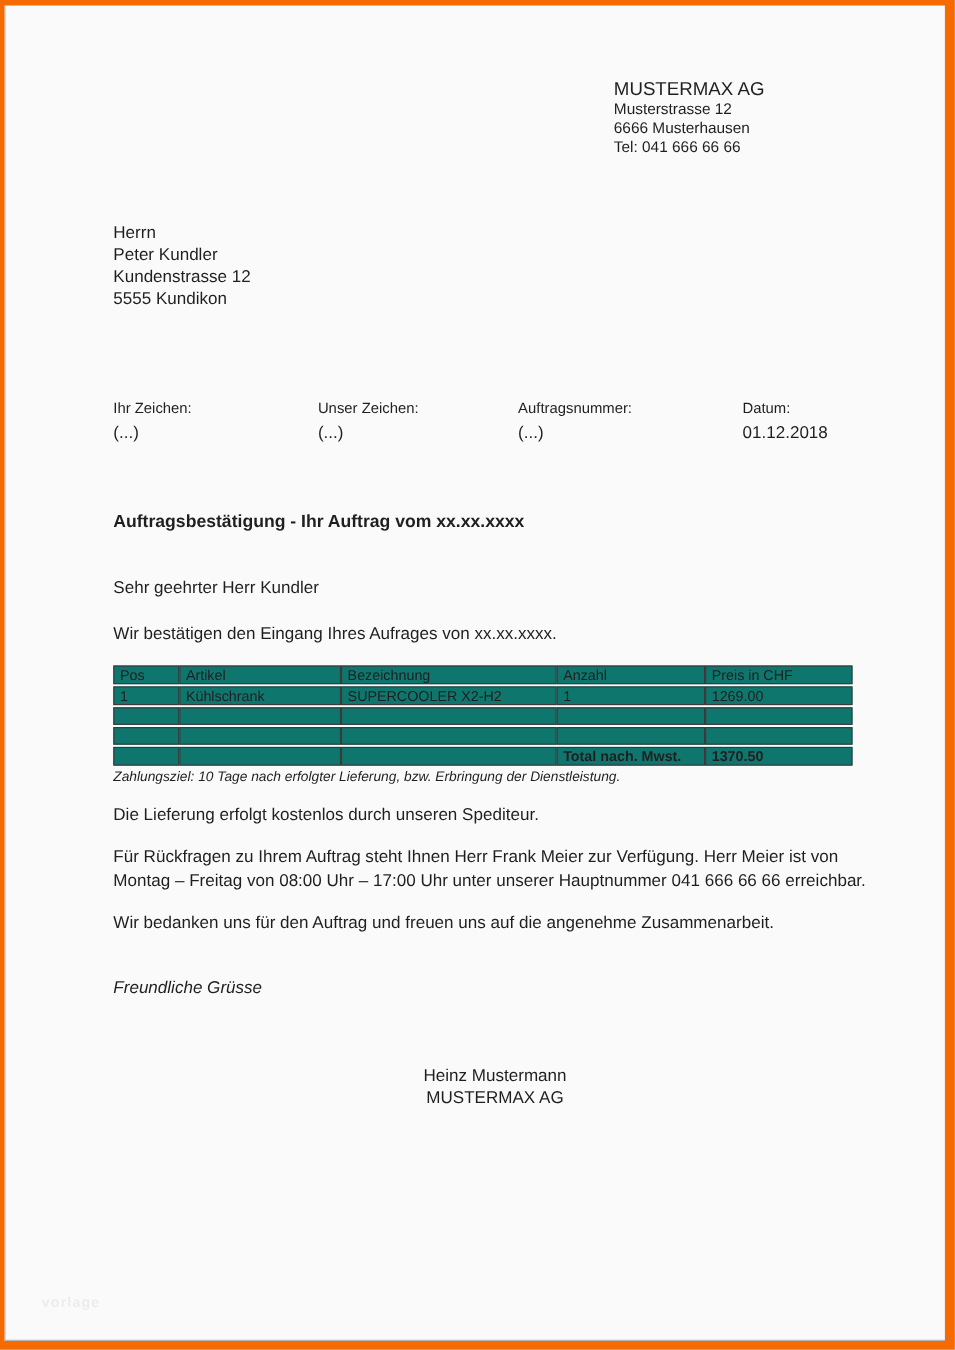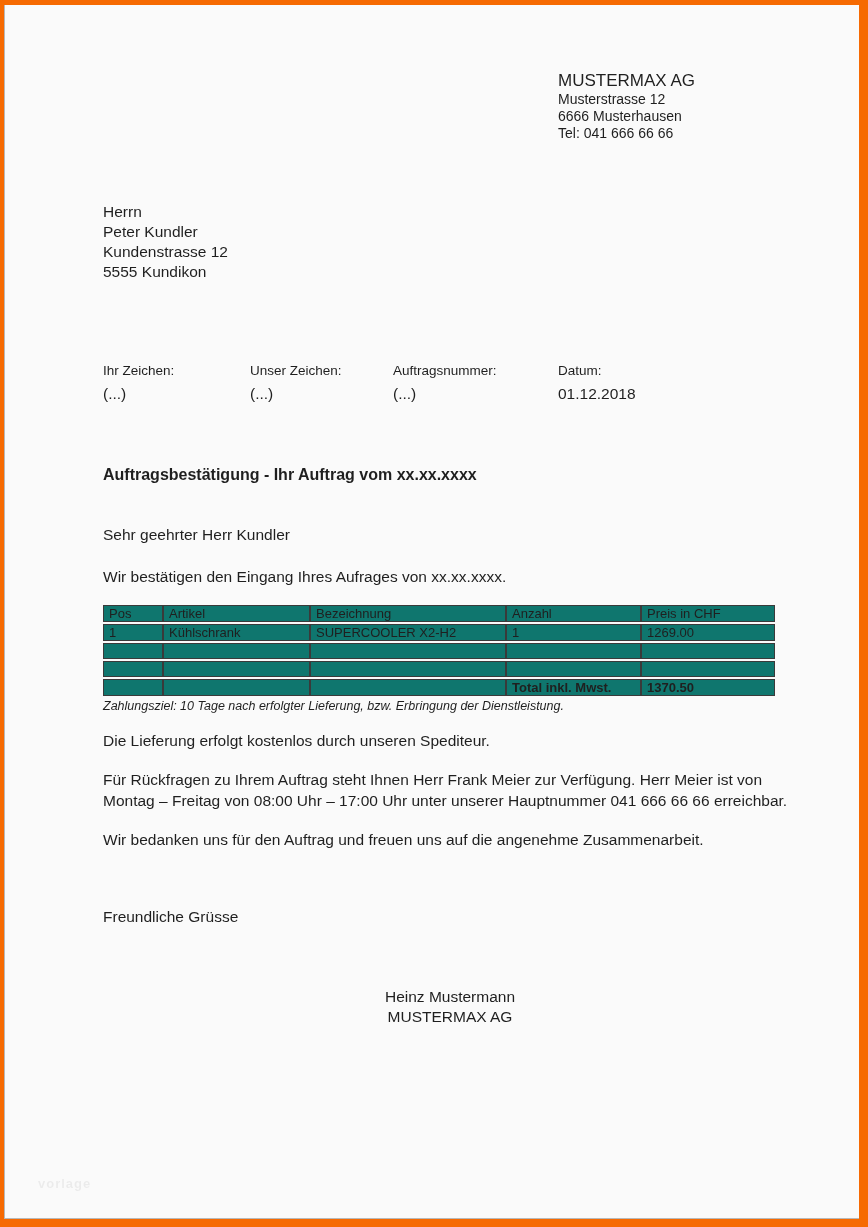--- a/index.html
+++ b/index.html
@@ -21,21 +21,21 @@
     padding-left: 99px;
     padding-right: 62px;
     overflow: hidden;
   }
   .sender-block { margin-top: 66px; margin-left: 455px; }
   .sender-name { font-size: 17px; line-height: 20px; }
   .sender-line { font-size: 14px; line-height: 17px; }
 
   .recipient-block { margin-top: 60px; font-size: 15.5px; line-height: 20px; }
 
-  .ref-row { margin-top: 80px; display: flex; }
+  .ref-row { margin-top: 80px; display: flex; gap: 39px; }
   .ref-field { flex: 0 0 auto; }
   .ref-field:nth-child(1) { width: 147px; }
   .ref-field:nth-child(2) { width: 143px; }
   .ref-field:nth-child(3) { width: 165px; }
   .ref-label { font-size: 13.5px; line-height: 17px; }
   .ref-value { font-size: 15.5px; line-height: 20px; margin-top: 5px; }
 
   .subject { margin-top: 62px; font-size: 16px; font-weight: bold; }
 
   .para { font-size: 15.5px; line-height: 21px; }
@@ -59,21 +59,21 @@
     overflow: hidden;
   }
   tr.row-mwst td.cell-label, tr.row-mwst td.cell-value { font-style: italic; }
   tr.row-total td.cell-label, tr.row-total td.cell-value { font-weight: bold; }
 
   .payment-terms { font-size: 12.5px; line-height: 15px; margin-top: 1px; font-style: italic; }
 
   .delivery { margin-top: 16px; }
   .contact  { margin-top: 18px; }
   .thanks   { margin-top: 18px; }
-  .closing  { margin-top: 56px; }
+  .closing  { margin-top: 38px; font-style: italic; }
 
   .signature-block { margin-top: 60px; font-size: 15.5px; line-height: 20px; text-align: center; }
 
   .watermark {
     position: absolute;
     left: 34px; bottom: 28px;
     font-size: 13px; font-weight: bold;
     color: rgba(0,0,0,0.06);
     letter-spacing: 1px;
   }
@@ -155,21 +155,21 @@
         <td></td>
         <td></td>
         <td></td>
         <td></td>
         <td></td>
       </tr>
       <tr class="row-total">
         <td></td>
         <td></td>
         <td></td>
-        <td class="cell-label">Total inkl. Mwst.</td>
+        <td class="cell-label">Total nach. Mwst.</td>
         <td class="cell-value">1370.50</td>
       </tr>
     </tbody>
   </table>
 
   <div class="payment-terms">Zahlungsziel: 10 Tage nach erfolgter Lieferung, bzw. Erbringung der Dienstleistung.</div>
 
   <div class="para delivery">Die Lieferung erfolgt kostenlos durch unseren Spediteur.</div>
   <div class="para contact">Für Rückfragen zu Ihrem Auftrag steht Ihnen Herr Frank Meier zur Verfügung. Herr Meier ist von Montag – Freitag von 08:00 Uhr – 17:00 Uhr unter unserer Hauptnummer 041 666 66 66 erreichbar.</div>
   <div class="para thanks">Wir bedanken uns für den Auftrag und freuen uns auf die angenehme Zusammenarbeit.</div>

